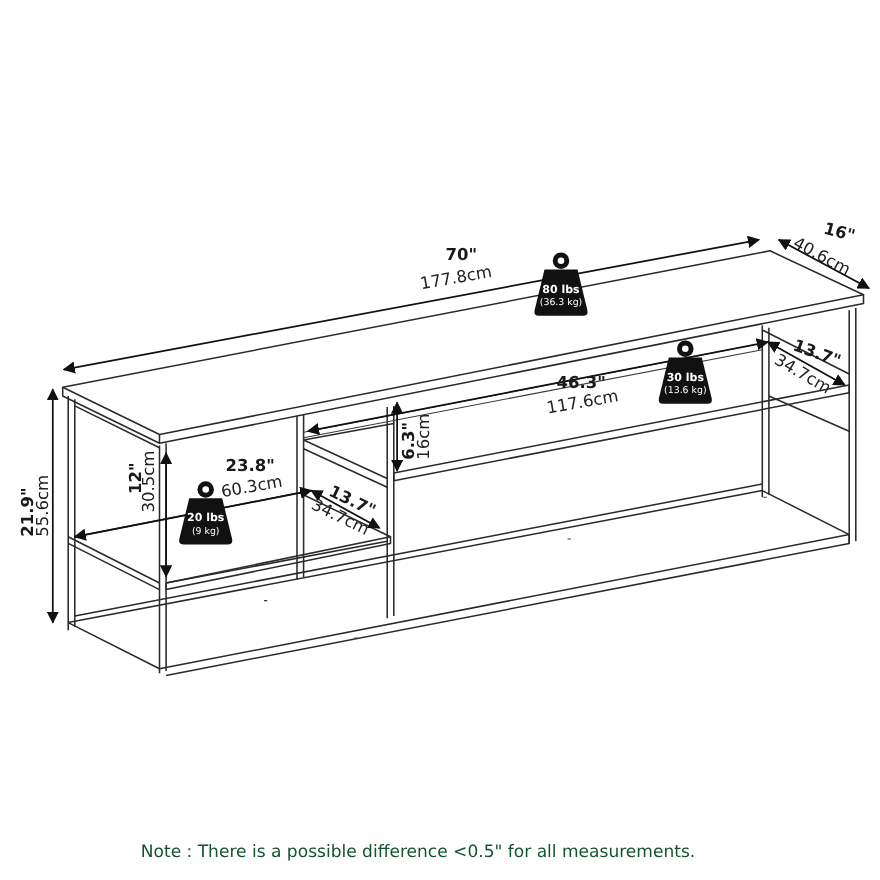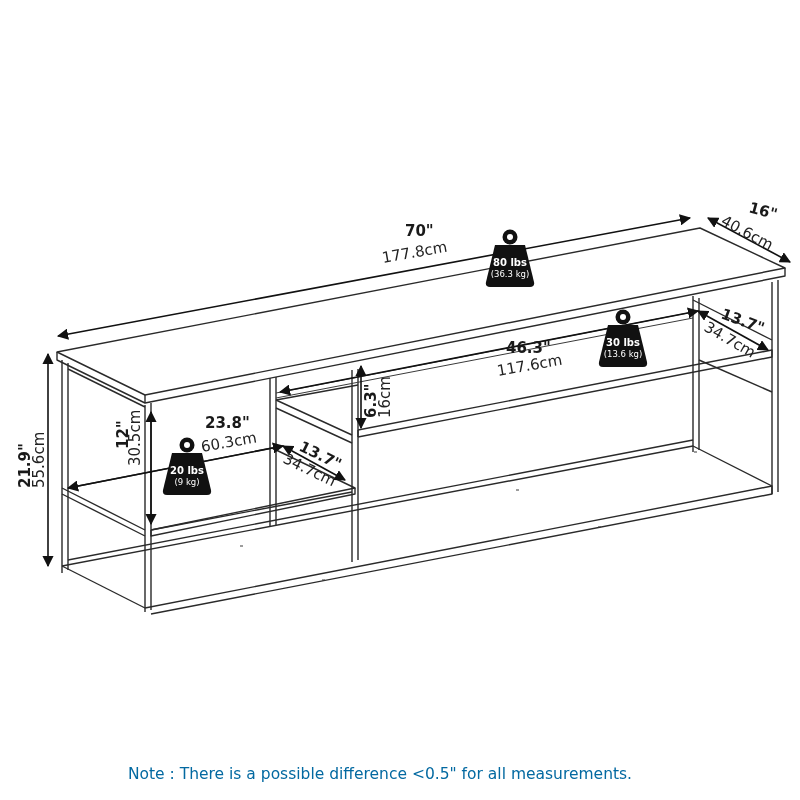--- a/index.html
+++ b/index.html
@@ -6,21 +6,21 @@
   body { width:800px; height:800px; position:relative; overflow:hidden; font-family:"DejaVu Sans", sans-serif; }
   #stage { position:absolute; left:0; top:0; width:800px; height:800px; }
   svg text { font-family:"DejaVu Sans", sans-serif; fill:#1a1a1a; }
   .in { font-weight:bold; font-size:15px; }
   .cm { font-weight:normal; font-size:15px; fill:#222; }
   .wlbs { font-weight:bold; font-size:10px; fill:#ffffff; }
   .wkg { font-size:8.5px; fill:#ffffff; }
   .frame { fill:none; stroke:#2a2a2a; stroke-width:1.4; stroke-linejoin:round; }
   .thin { fill:none; stroke:#3a3a3a; stroke-width:1; }
   .dim { stroke:#111; stroke-width:1.6; fill:none; }
-  .note { position:absolute; left:0; width:760px; top:765px; text-align:center; font-size:15.5px; color:#0369a1; font-family:"DejaVu Sans", sans-serif; }
+  .note { position:absolute; left:0; width:760px; top:765px; text-align:center; font-size:15.5px; color:#14532d; font-family:"DejaVu Sans", sans-serif; }
 </style>
 </head>
 <body>
 
 <div id="stage">
 <svg width="800" height="800" viewBox="0 0 800 800" xmlns="http://www.w3.org/2000/svg">
   <defs>
     <marker id="ah" viewBox="0 0 10 10" refX="9" refY="5" markerWidth="7" markerHeight="7" orient="auto-start-reverse">
       <path d="M0,0 L10,5 L0,10 z" fill="#111"></path>
     </marker>

